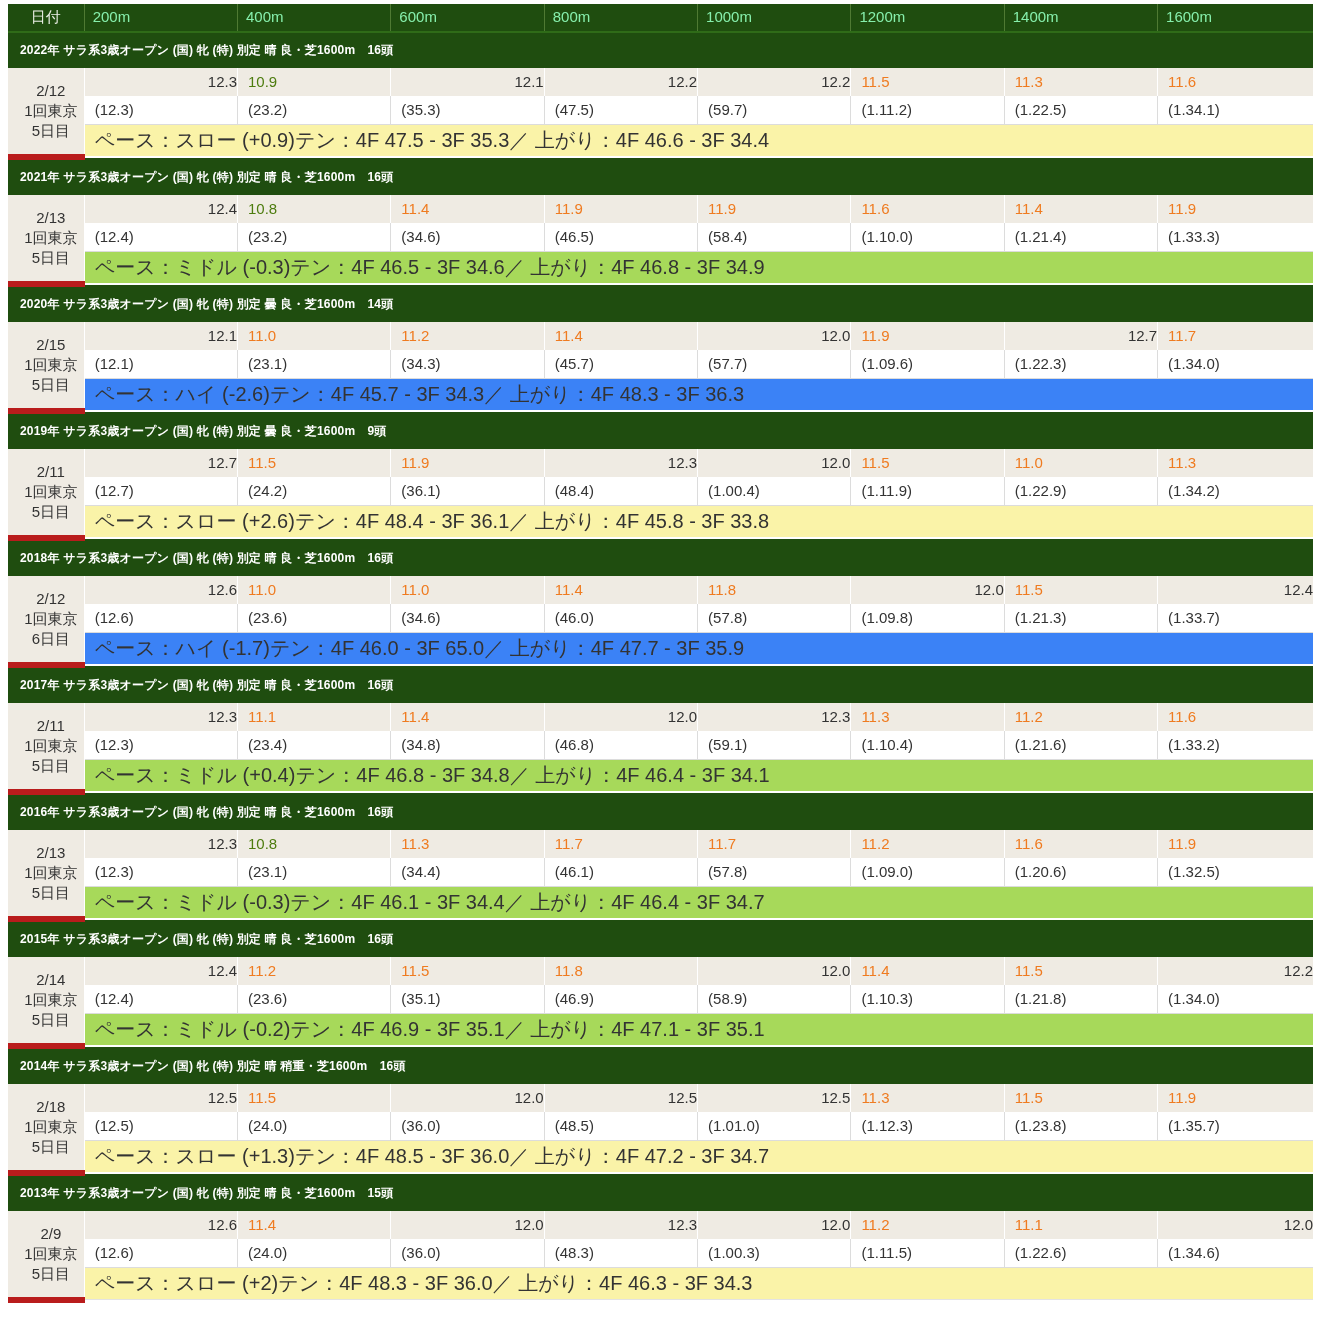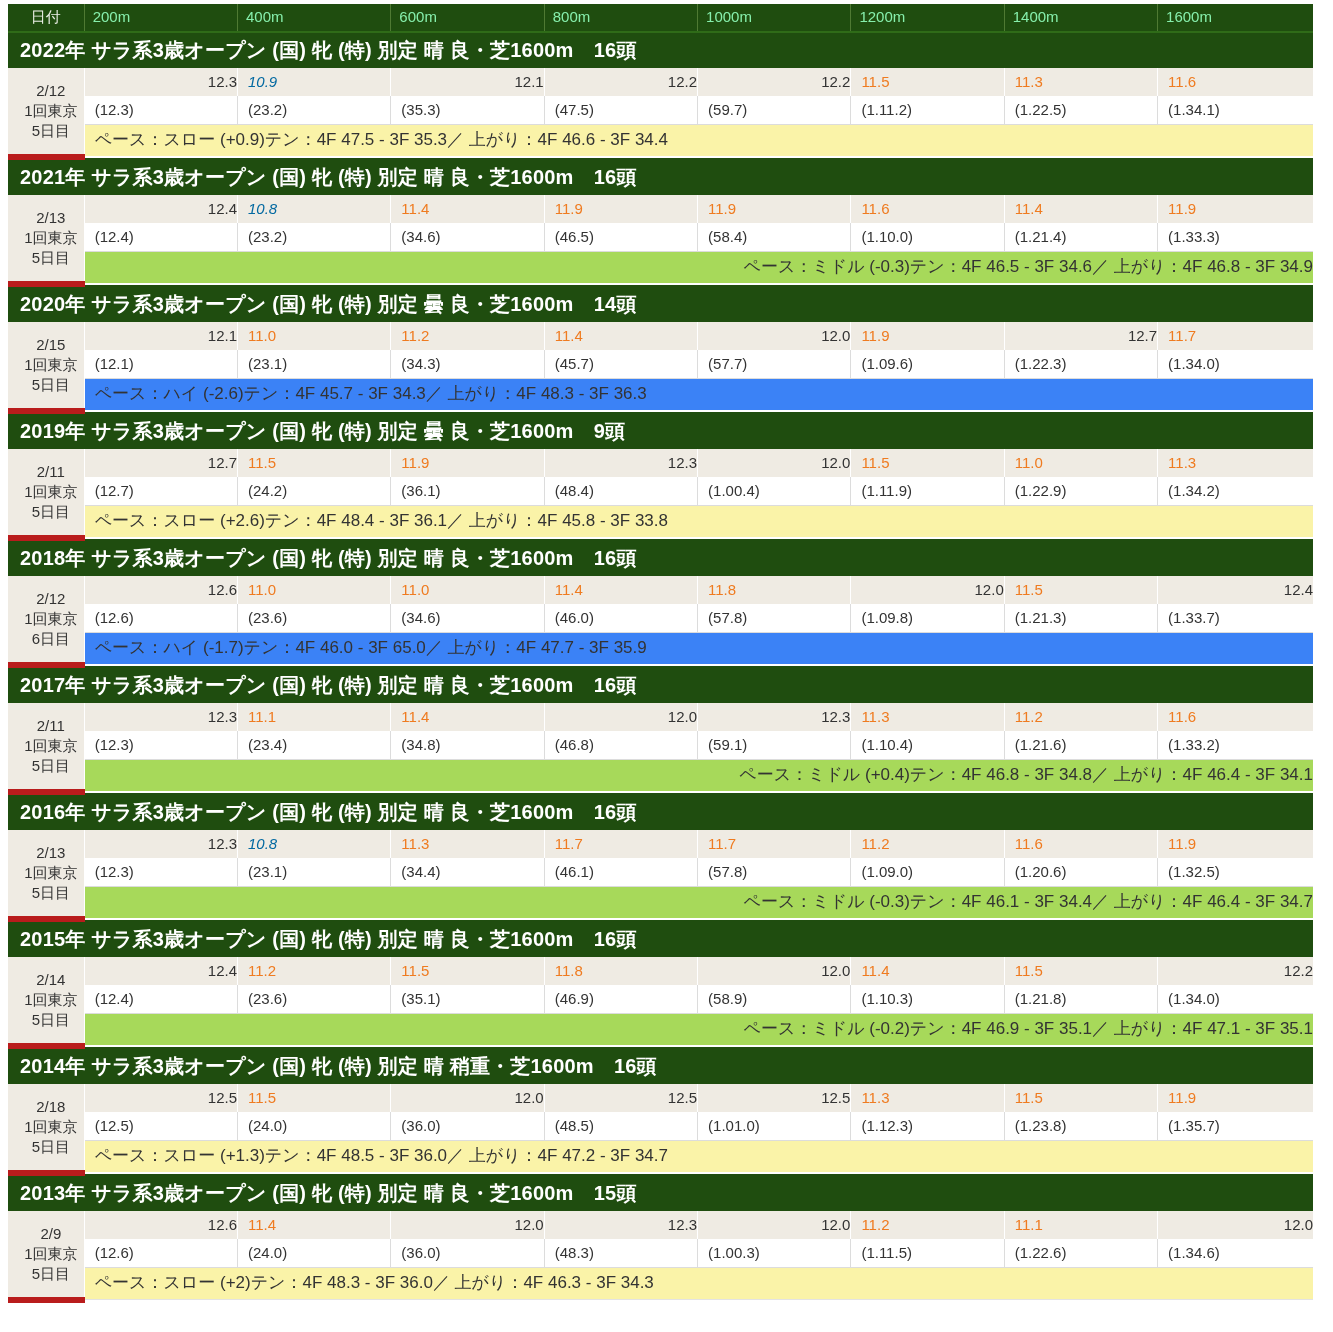--- a/index.html
+++ b/index.html
@@ -43,21 +43,21 @@
     text-align:center;
     padding-left:0;padding-right:0;
     color:#e9eee5;
   }
   tr.head th:last-child{border-right:none;}
 
   
   tr.race-title td{
     background:#1f4d0f;
     color:#ffffff;
-    font-size:20px;
+    font-size:12px;
     font-weight:bold;
     padding:7px 6px 8px 12px;
     letter-spacing:0.2px;
     border-top:2px solid #ffffff;
     line-height:20px;
   }
 
   
   td.datecell{
     background:#ffffff;
@@ -78,50 +78,50 @@
     background:#efebe3;
     color:#333333;
     font-size:15px;
     padding:4px 0 4px 10px;
     border-right:1px solid #ffffff;
     height:28px;
     box-sizing:border-box;
     line-height:20px;
   }
   tr.lap-row td:last-child{border-right:none;}
-  td.lap.red{color:#0369a1;font-style:italic;}
+  td.lap.red{color:#4d7c0f;}
   td.lap.orange{color:#ef7b20;}
   td.lap.plain{color:#333333;text-align:right;}
 
   
   tr.cum-row td{
     background:#ffffff;
     color:#333333;
     font-size:15px;
     padding:4px 0 4px 10px;
     border-right:1px solid #dcdcdc;
     border-bottom:1px solid #dcdcdc;
     height:28px;
     box-sizing:border-box;
     line-height:20px;
   }
   tr.cum-row td:last-child{border-right:none;}
 
   
   tr.pace-row td.pacecell{
-    font-size:17px;
+    font-size:20px;
     color:#333333;
     padding:5px 0 6px 10px;
     height:28px;
     box-sizing:border-box;
     line-height:20px;
     border-bottom:1px solid #e3e3e3;
   }
   td.pacecell.slow{background:#faf3a8;}
-  td.pacecell.middle{background:#a7d95a;text-align:right;}
+  td.pacecell.middle{background:#a7d95a;}
   td.pacecell.high{background:#3b82f6;}
 </style>
 </head>
 <body>
 
 <div id="root">
   <table class="lap">
     <colgroup>
       <col class="c-date">
         <col class="c-f">

